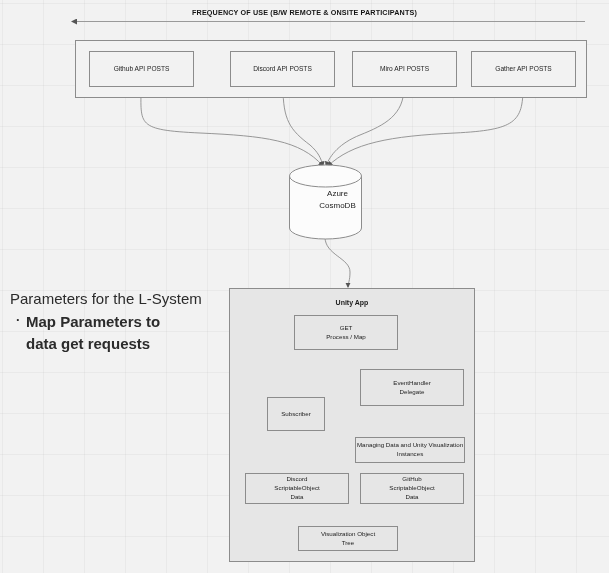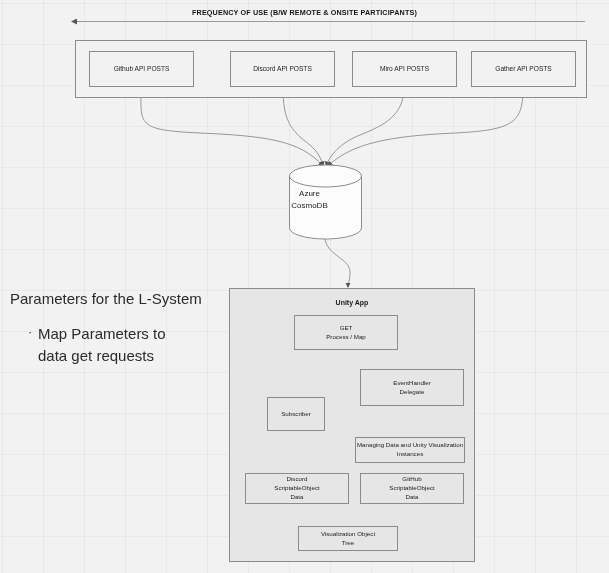--- a/index.html
+++ b/index.html
@@ -62,21 +62,21 @@
   .db-label{
     position:absolute;
     text-align:center;font-size:8px;color:#222;line-height:1.45;
     white-space:pre-line;
   }
   #notes{
     position:absolute;left:10px;top:288px;width:200px;
     font-size:15px;color:#2b2b2b;line-height:1.5;
   }
   #notes .note-head{display:block;}
-  #notes ul{margin:12px;padding-left:16px;list-style:none;}
+  #notes ul{margin:0;padding-left:16px;list-style:none;font-weight:bold;}
   #notes li{position:relative;}
   #notes li:before{content:"\00B7";position:absolute;left:-10px;top:-1px;font-size:13px;}
 </style>
 </head>
 <body>
 
 <div id="grid"></div>
 
 <div id="page-title">FREQUENCY OF USE (B/W REMOTE &amp; ONSITE PARTICIPANTS)</div>
 
@@ -124,21 +124,21 @@
 
 <div class="node api-box" style="left:89px;top:51px;width:105px;height:36px;">Github API POSTS</div>
 <div class="node api-box" style="left:230px;top:51px;width:105px;height:36px;">Discord API POSTS</div>
 <div class="node api-box" style="left:352px;top:51px;width:105px;height:36px;">Miro API POSTS</div>
 <div class="node api-box" style="left:471px;top:51px;width:105px;height:36px;">Gather API POSTS</div>
 
 <svg style="position:absolute;left:288px;top:164px;width:75px;height:76px;">
   <path d="M1.5,12 L1.5,64 A36,11 0 0 0 73.5,64 L73.5,12" fill="#fcfcfc" stroke="#8c8c8c" stroke-width="1"></path>
   <ellipse cx="37.5" cy="12" rx="36" ry="11" fill="#fcfcfc" stroke="#8c8c8c" stroke-width="1"></ellipse>
 </svg>
-<div class="db-label" style="left:272px;top:188px;width:75px;">Azure
+<div class="db-label" style="left:300px;top:188px;width:75px;">Azure
 CosmoDB</div>
 
 <div id="notes">
   <span class="note-head">Parameters for the L-System</span>
   <ul>
     <li style="white-space:pre-line;">Map Parameters to
 data get requests</li>
   </ul>
 </div>
 

